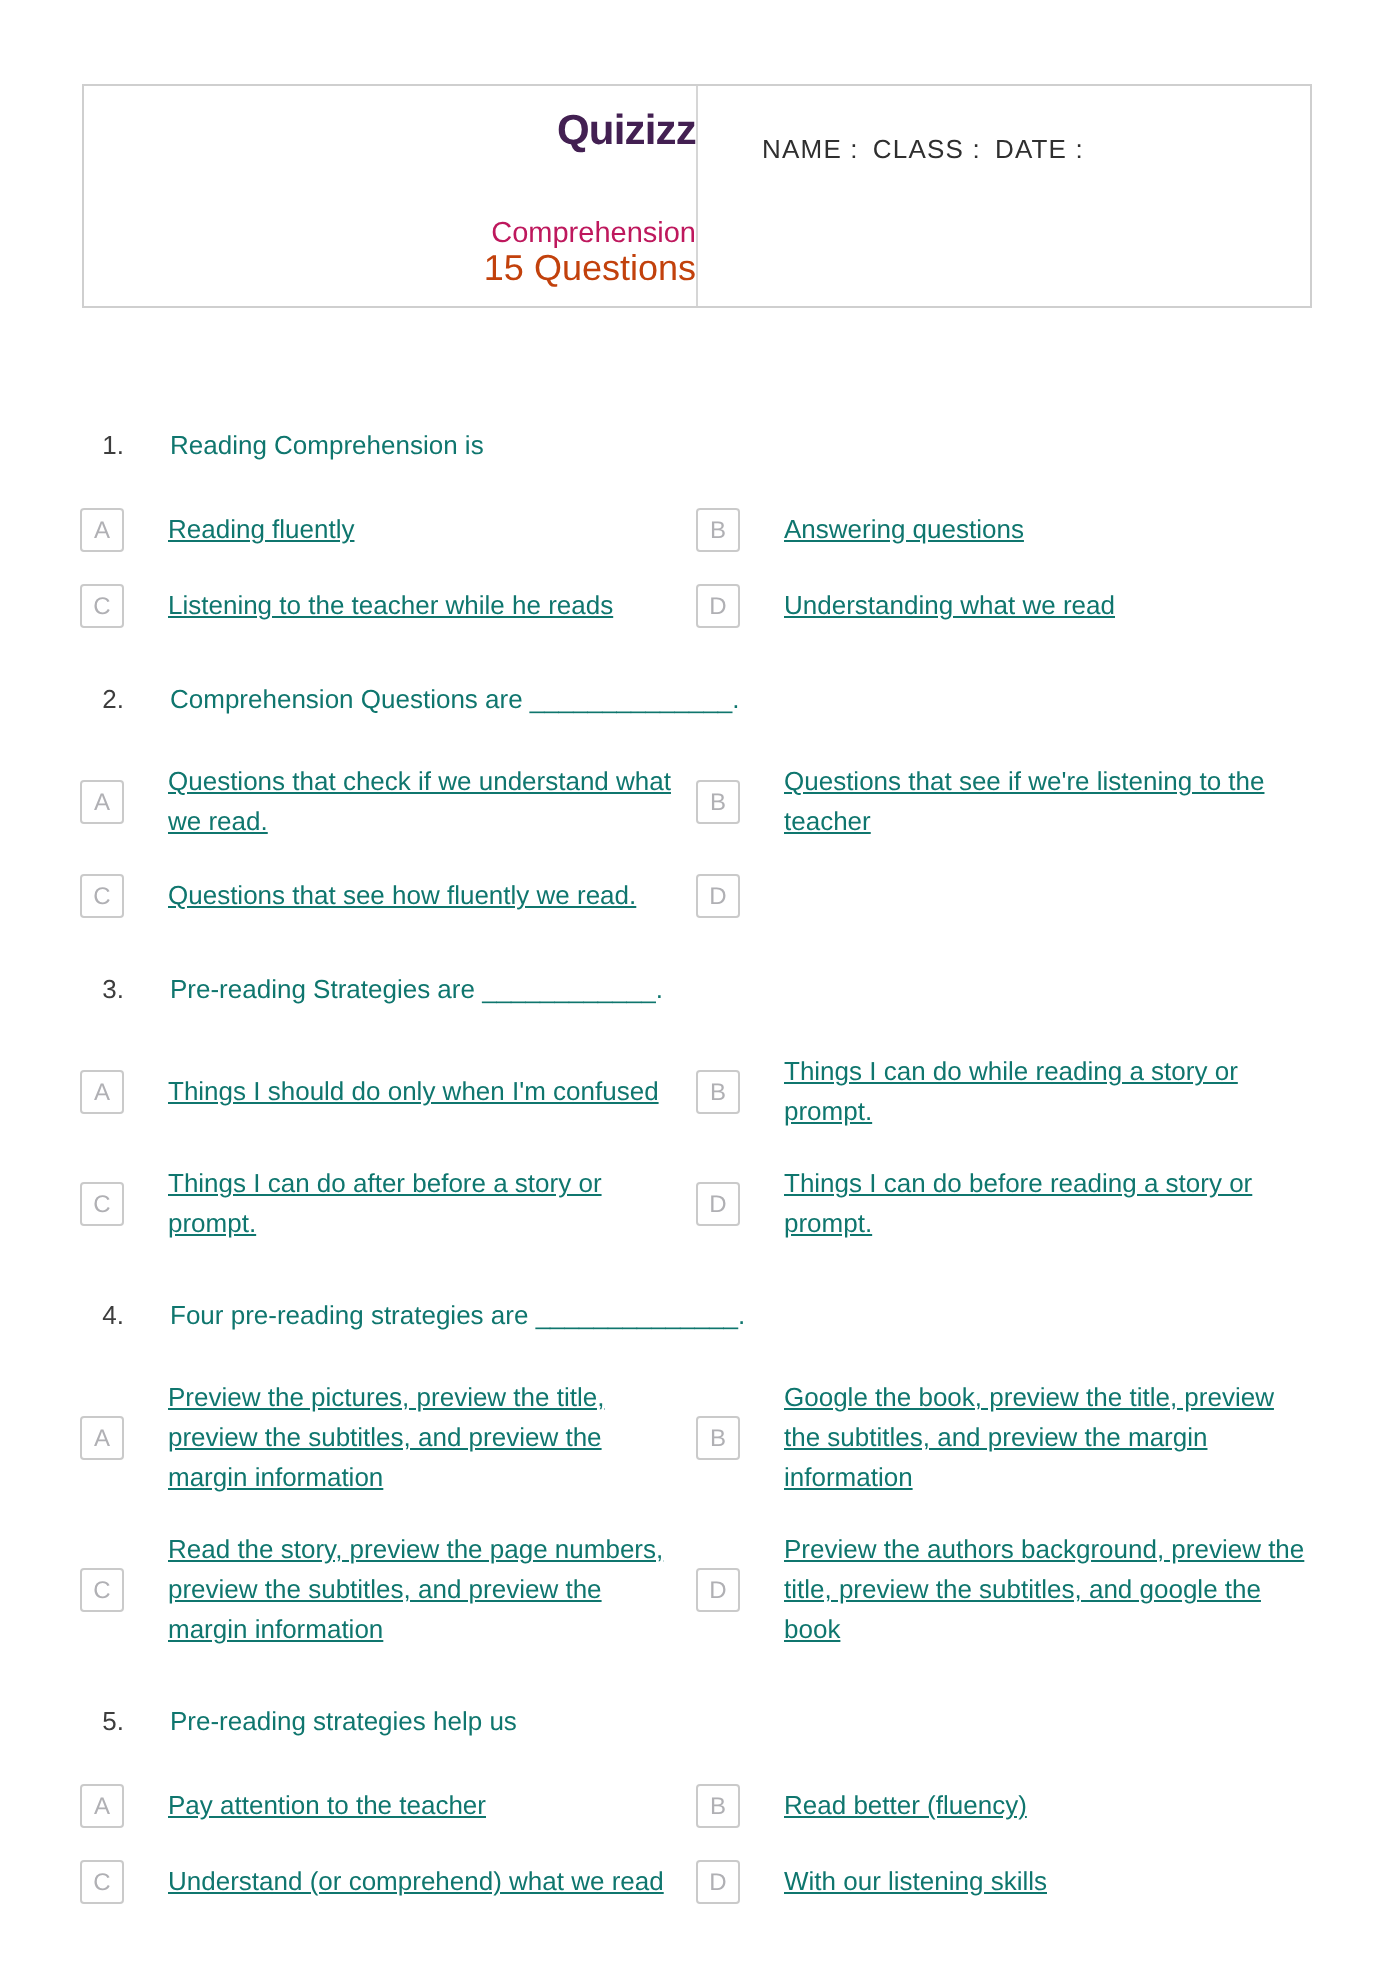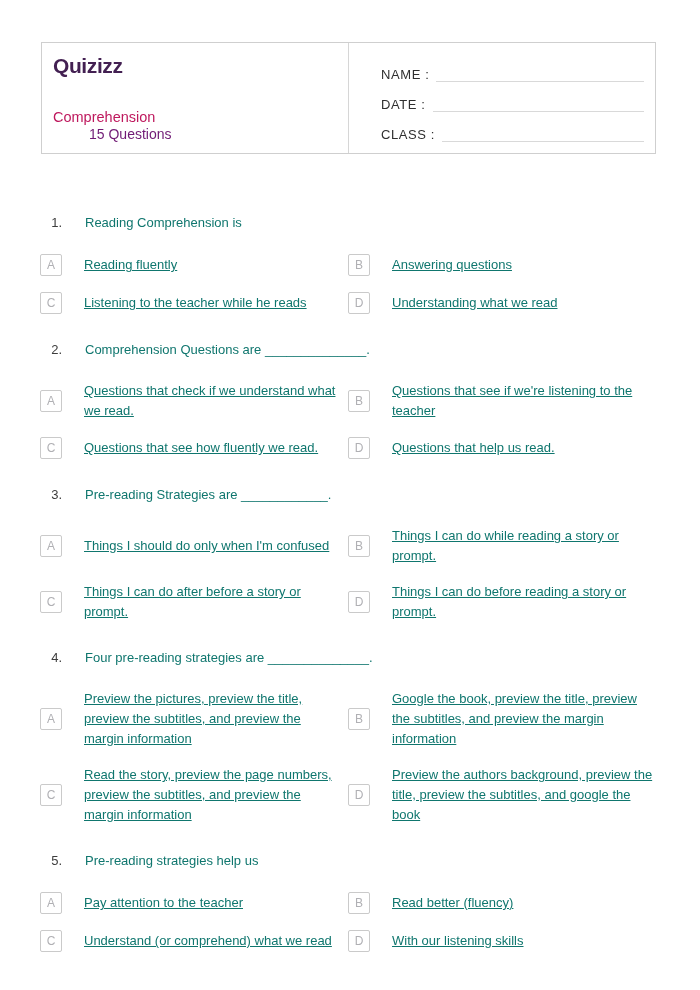--- a/index.html
+++ b/index.html
@@ -9,20 +9,21 @@
     font-family: "Liberation Sans", "DejaVu Sans", sans-serif;
     overflow: hidden;
   }
 
   
   .header-box {
     margin: 42px 44px 0 41px;
     height: 110px;
     border: 1px solid #cfcfcf;
     display: flex;
+    text-align: right;
   }
   .header-left {
     width: 295px;
     border-right: 1px solid #d6d6d6;
     display: flex;
     flex-direction: column;
     justify-content: space-between;
     padding: 11px 0 10px 11px;
   }
   .logo {
@@ -30,30 +31,30 @@
     font-weight: 700;
     letter-spacing: -0.4px;
     color: #432052;
   }
   .quiz-title {
     font-size: 14.5px;
     color: #be185d;
     line-height: 18px;
   }
   .quiz-subtitle {
-    font-size: 14px;
-    color: #701a75;
+    font-size: 18px;
+    color: #c2410c;
     line-height: 17px;
     margin-left: 36px;
   }
   .header-right {
     flex: 1;
     padding: 10px 11px 0 32px;
     display: flex;
-    flex-direction: column;
+    flex-direction: row;
   }
   .field-row {
     height: 30px;
     display: flex;
     align-items: flex-end;
   }
   .field-label {
     font-size: 13px;
     color: #2f2f2f;
     letter-spacing: 0.6px;
@@ -128,27 +129,27 @@
       <div class="quiz-title">Comprehension</div>
       <div class="quiz-subtitle">15 Questions</div>
     </div>
   </div>
   <div class="header-right">
     <div class="field-row">
       <span class="field-label">NAME :</span>
       <span class="field-line"></span>
     </div>
     <div class="field-row">
+      <span class="field-label">CLASS :</span>
+      <span class="field-line"></span>
+    </div>
+    <div class="field-row">
       <span class="field-label">DATE :</span>
       <span class="field-line"></span>
     </div>
-    <div class="field-row">
-      <span class="field-label">CLASS :</span>
-      <span class="field-line"></span>
-    </div>
   </div>
 </div>
 
 <div class="questions" id="questions">
   <section class="question">
     <div class="q-title-row">
       <span class="q-num">1.</span>
       <span class="q-text">Reading Comprehension is</span>
     </div>
     <div class="q-options">
@@ -190,21 +191,20 @@
     <span class="option-text">Questions that see if we're listening to the teacher</span>
   </div>
 
   <div class="option">
     <span class="letter-box">C</span>
     <span class="option-text">Questions that see how fluently we read.</span>
   </div>
 
   <div class="option">
     <span class="letter-box">D</span>
-    <span class="option-text">Questions that help us read.</span>
   </div>
 </div>
   </section>
 
   <section class="question">
     <div class="q-title-row">
       <span class="q-num">3.</span>
       <span class="q-text">Pre-reading Strategies are ____________.</span>
     </div>
     <div class="q-options">

